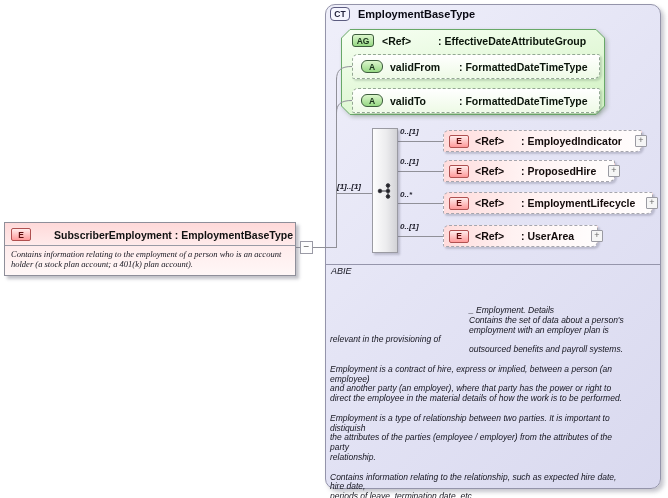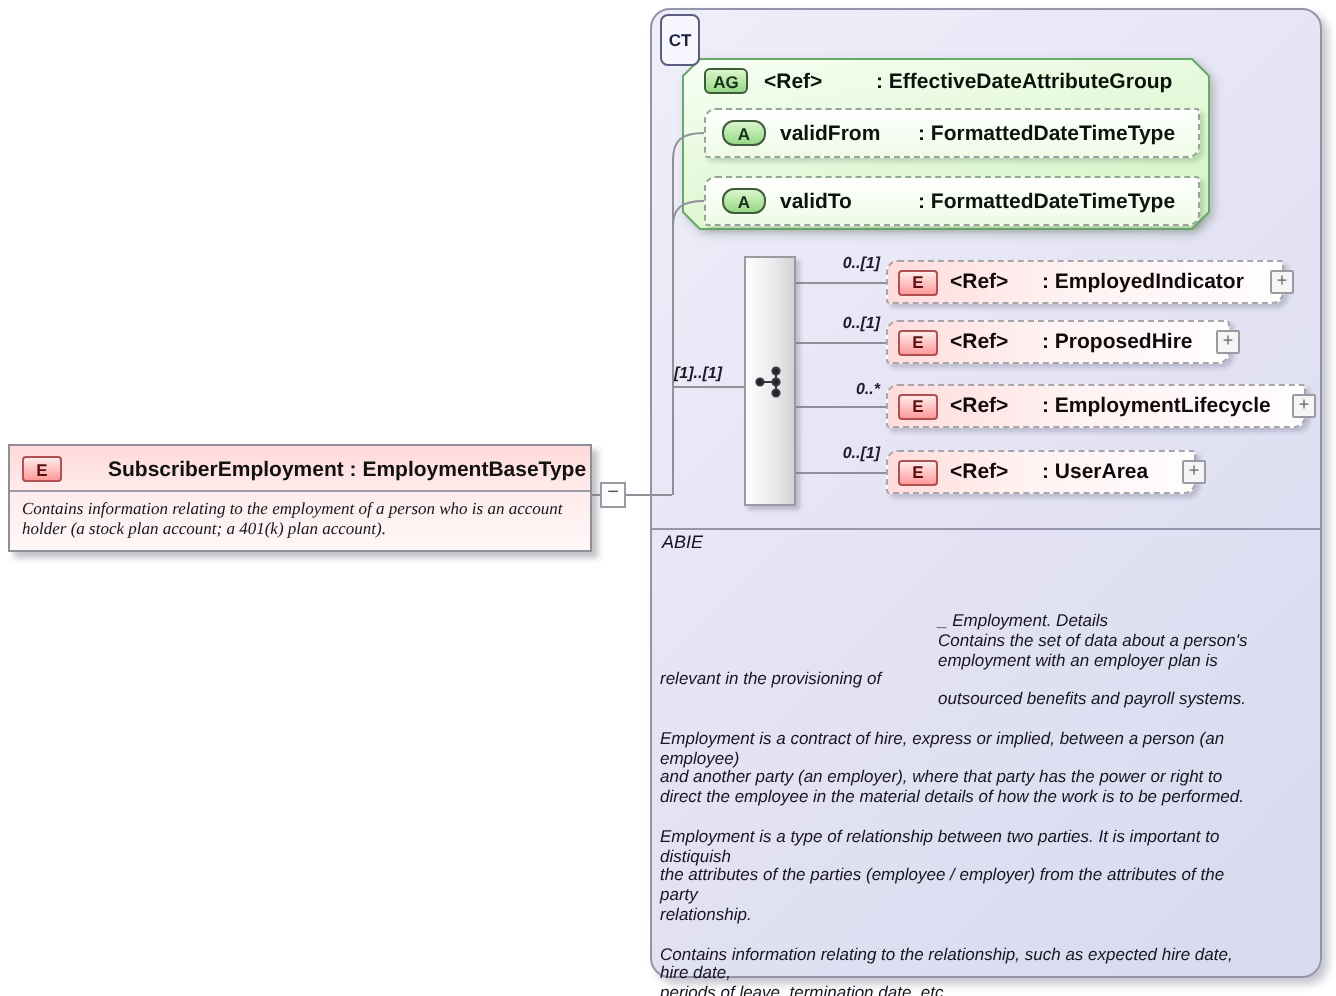--- a/index.html
+++ b/index.html
@@ -25,21 +25,21 @@
   .ctbox{position:absolute;left:325px;top:4px;width:336px;height:485px;
     border:1px solid #9494aa;border-radius:10px;box-sizing:border-box;
     background:linear-gradient(135deg,#efeffa 0%,#e4e4f5 45%,#d9d9ef 100%);
     box-shadow:3px 3px 4px rgba(110,110,130,.4);}
   .ct-hdr{position:absolute;left:5px;top:3px;display:flex;align-items:center;gap:8px;z-index:2;}
   .ct-title{font-weight:bold;font-size:11px;color:#0a0a14;white-space:nowrap;}
 
   
   .badge{display:inline-flex;align-items:center;justify-content:center;box-sizing:border-box;
     font-weight:bold;font-size:8.5px;flex:0 0 auto;}
-  .badge-ct{width:20px;height:26px;border:1px solid #5c5c80;border-radius:4px;background:#f6f6ff;color:#20203a;}
+  .badge-ct{width:20px;height:14px;border:1px solid #5c5c80;border-radius:4px;background:#f6f6ff;color:#20203a;}
   .badge-ag{width:22px;height:13px;border:1px solid #3c5c3c;border-radius:3px;
     background:linear-gradient(to bottom,#dcf6cc,#96d884);color:#17301a;}
   .badge-a{width:22px;height:13px;border:1px solid #3c5c3c;border-radius:6px;
     background:linear-gradient(to bottom,#dcf6cc,#96d884);color:#17301a;}
   .badge-e{width:20px;height:13px;border:1px solid #b05050;border-radius:2px;
     background:linear-gradient(to bottom,#ffecec,#ff9a9a);color:#5e0e0e;}
 
   
   .aggroup{position:absolute;left:15px;top:24px;width:264px;height:86px;z-index:1;
     filter:drop-shadow(2.5px 2.5px 2px rgba(110,130,110,.45));}
@@ -61,21 +61,21 @@
     font-style:italic;font-weight:bold;font-size:8px;color:#1c1c28;}
 
   
   .elem{position:absolute;left:118px;height:22px;z-index:2;box-sizing:border-box;
     border:1px dashed #a6a6ae;border-radius:6px 2px 6px 2px;
     background:linear-gradient(to right,#ffdcdc 0%,#fff2f2 45%,#fffdfd 100%);
     box-shadow:2px 2px 2px rgba(110,110,130,.32);
     display:flex;align-items:center;gap:6px;padding:0 0 0 5px;}
   .elem .ename{font-weight:bold;font-size:10.5px;color:#120a0a;min-width:40px;}
   .elem .etype{font-weight:bold;font-size:10.5px;color:#120a0a;white-space:nowrap;}
-  .card{position:absolute;width:40px;left:75px;z-index:2;text-align:right;
+  .card{position:absolute;width:40px;left:75px;z-index:2;
     font-style:italic;font-weight:bold;font-size:8px;color:#1c1c28;}
   .expand{position:absolute;right:-6px;top:50%;transform:translateY(-50%);width:12px;height:12px;
     border:1px solid #9a9aa2;background:#f5f5f5;box-sizing:border-box;border-radius:1px;
     font-size:9px;line-height:9px;text-align:center;color:#666;cursor:pointer;}
   .doc{position:absolute;left:5px;top:272px;right:4px;z-index:2;}
   .docline{height:9.8px;line-height:9.8px;font-style:italic;font-size:8.5px;color:#15151f;white-space:nowrap;}
   .docline.ind{padding-left:139px;}
 </style>
 </head>
 <body>
@@ -117,20 +117,21 @@
       <span class="ttl">SubscriberEmployment : EmploymentBaseType</span>
     </div>
     <div class="div"></div>
     <div class="desc">Contains information relating to the employment of a person who is an account holder (a stock plan account; a 401(k) plan account).</div>
   </div>
 
   <div class="minusbox">−</div>
 
   <div class="ct-hdr" style="position:absolute;left:330px;top:7px;display:flex;align-items:center;gap:8px;z-index:2;">
     <span class="badge badge-ct">CT</span>
+    <span class="ct-title">EmploymentBaseType</span>
   </div>
 
   <div style="position:absolute;left:352px;top:34px;display:flex;align-items:center;gap:8px;z-index:2;">
     <span class="badge badge-ag">AG</span>
     <span class="ag-name">&lt;Ref&gt;</span>
     <span class="ag-type">: EffectiveDateAttributeGroup</span>
   </div>
 
   <div class="attrbox" style="position:absolute;left:352px;top:54px;z-index:2;">
     <span class="badge badge-a">A</span>

